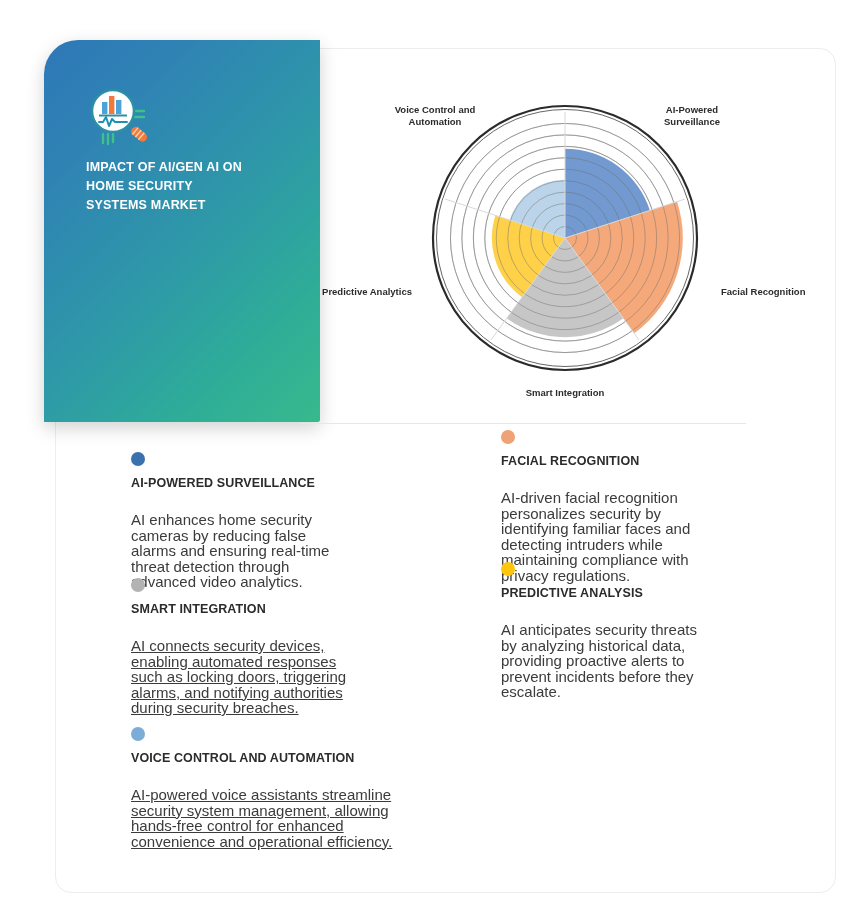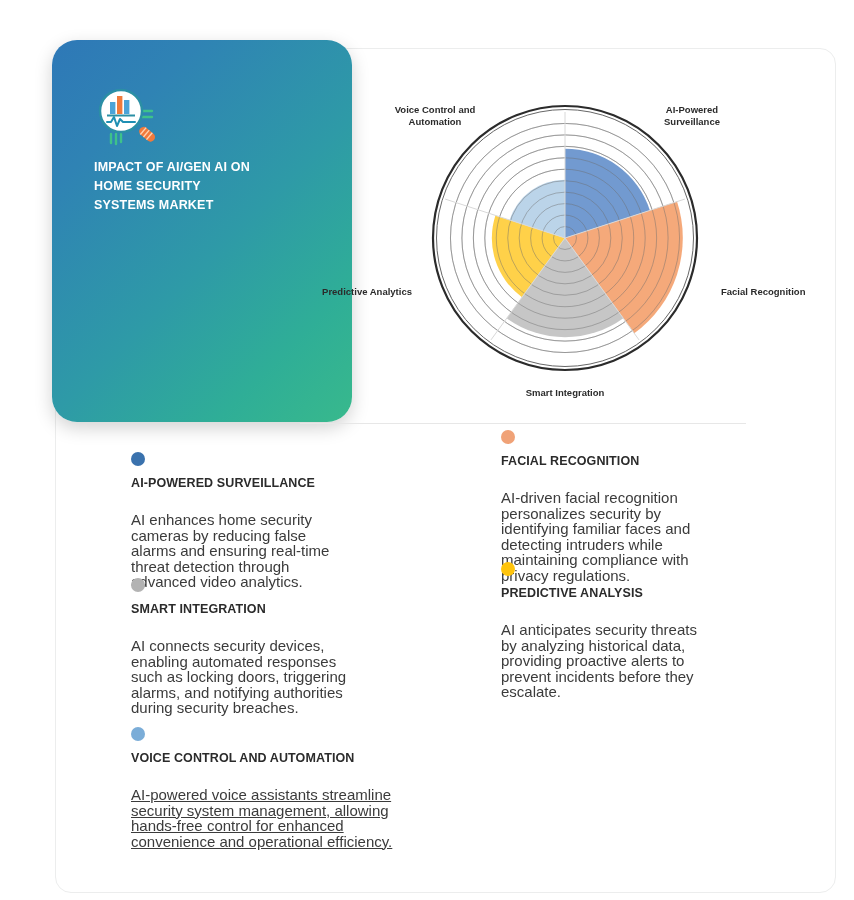--- a/index.html
+++ b/index.html
@@ -17,28 +17,27 @@
     left: 55px; top: 48px;
     width: 781px; height: 845px;
     background: #ffffff;
     border: 1px solid #eceded;
     border-radius: 16px;
   }
 
   
   .hero {
     position: absolute;
-    left: 52px; top: 40px;
-    width: 300px; height: 382px;
+    left: 44px; top: 40px;
+    width: 276px; height: 382px;
     border-top-left-radius: 34px;
     border-bottom-right-radius: 2px;
     background: linear-gradient(135deg, #2e78b7 0%, #2f83b4 22%, #2e9aa7 55%, #2fae97 80%, #38b98c 100%);
     box-shadow: 0 6px 18px rgba(0,0,0,0.18);
     overflow: hidden;
-    border-radius: 25px;
   }
   .hero-icon { position: absolute; left: 44px; top: 46px; width: 64px; height: 62px; }
   .hero-title {
     position: absolute; left: 42px; top: 118px; width: 200px;
     color: #ffffff;
     font-size: 12.5px;
     font-weight: bold;
     line-height: 19px;
     letter-spacing: 0.2px;
     white-space: pre-line;
@@ -70,21 +69,21 @@
   }
 
   .pos-ai   { left: 131px; top:  22px; }
   .pos-fr   { left: 501px; top:   0px; }
   .pos-si   { left: 131px; top: 148px; }
   .pos-pa   { left: 501px; top: 132px; }
   .pos-vc   { left: 131px; top: 297px; }
   .pos-fr .item-body, .pos-pa .item-body { width: 212px; }
   .pos-vc .item-body { width: 282px; text-decoration: underline; }
   .pos-ai .item-body { width: 218px; }
-  .pos-si .item-body { width: 238px; }
+  .pos-si .item-body { width: 238px; text-decoration: underline; }
 </style>
 </head>
 <body>
 
 <div id="root">
 
   <div class="panel"></div>
 
   <div class="hero">
     <div class="hero-icon">

